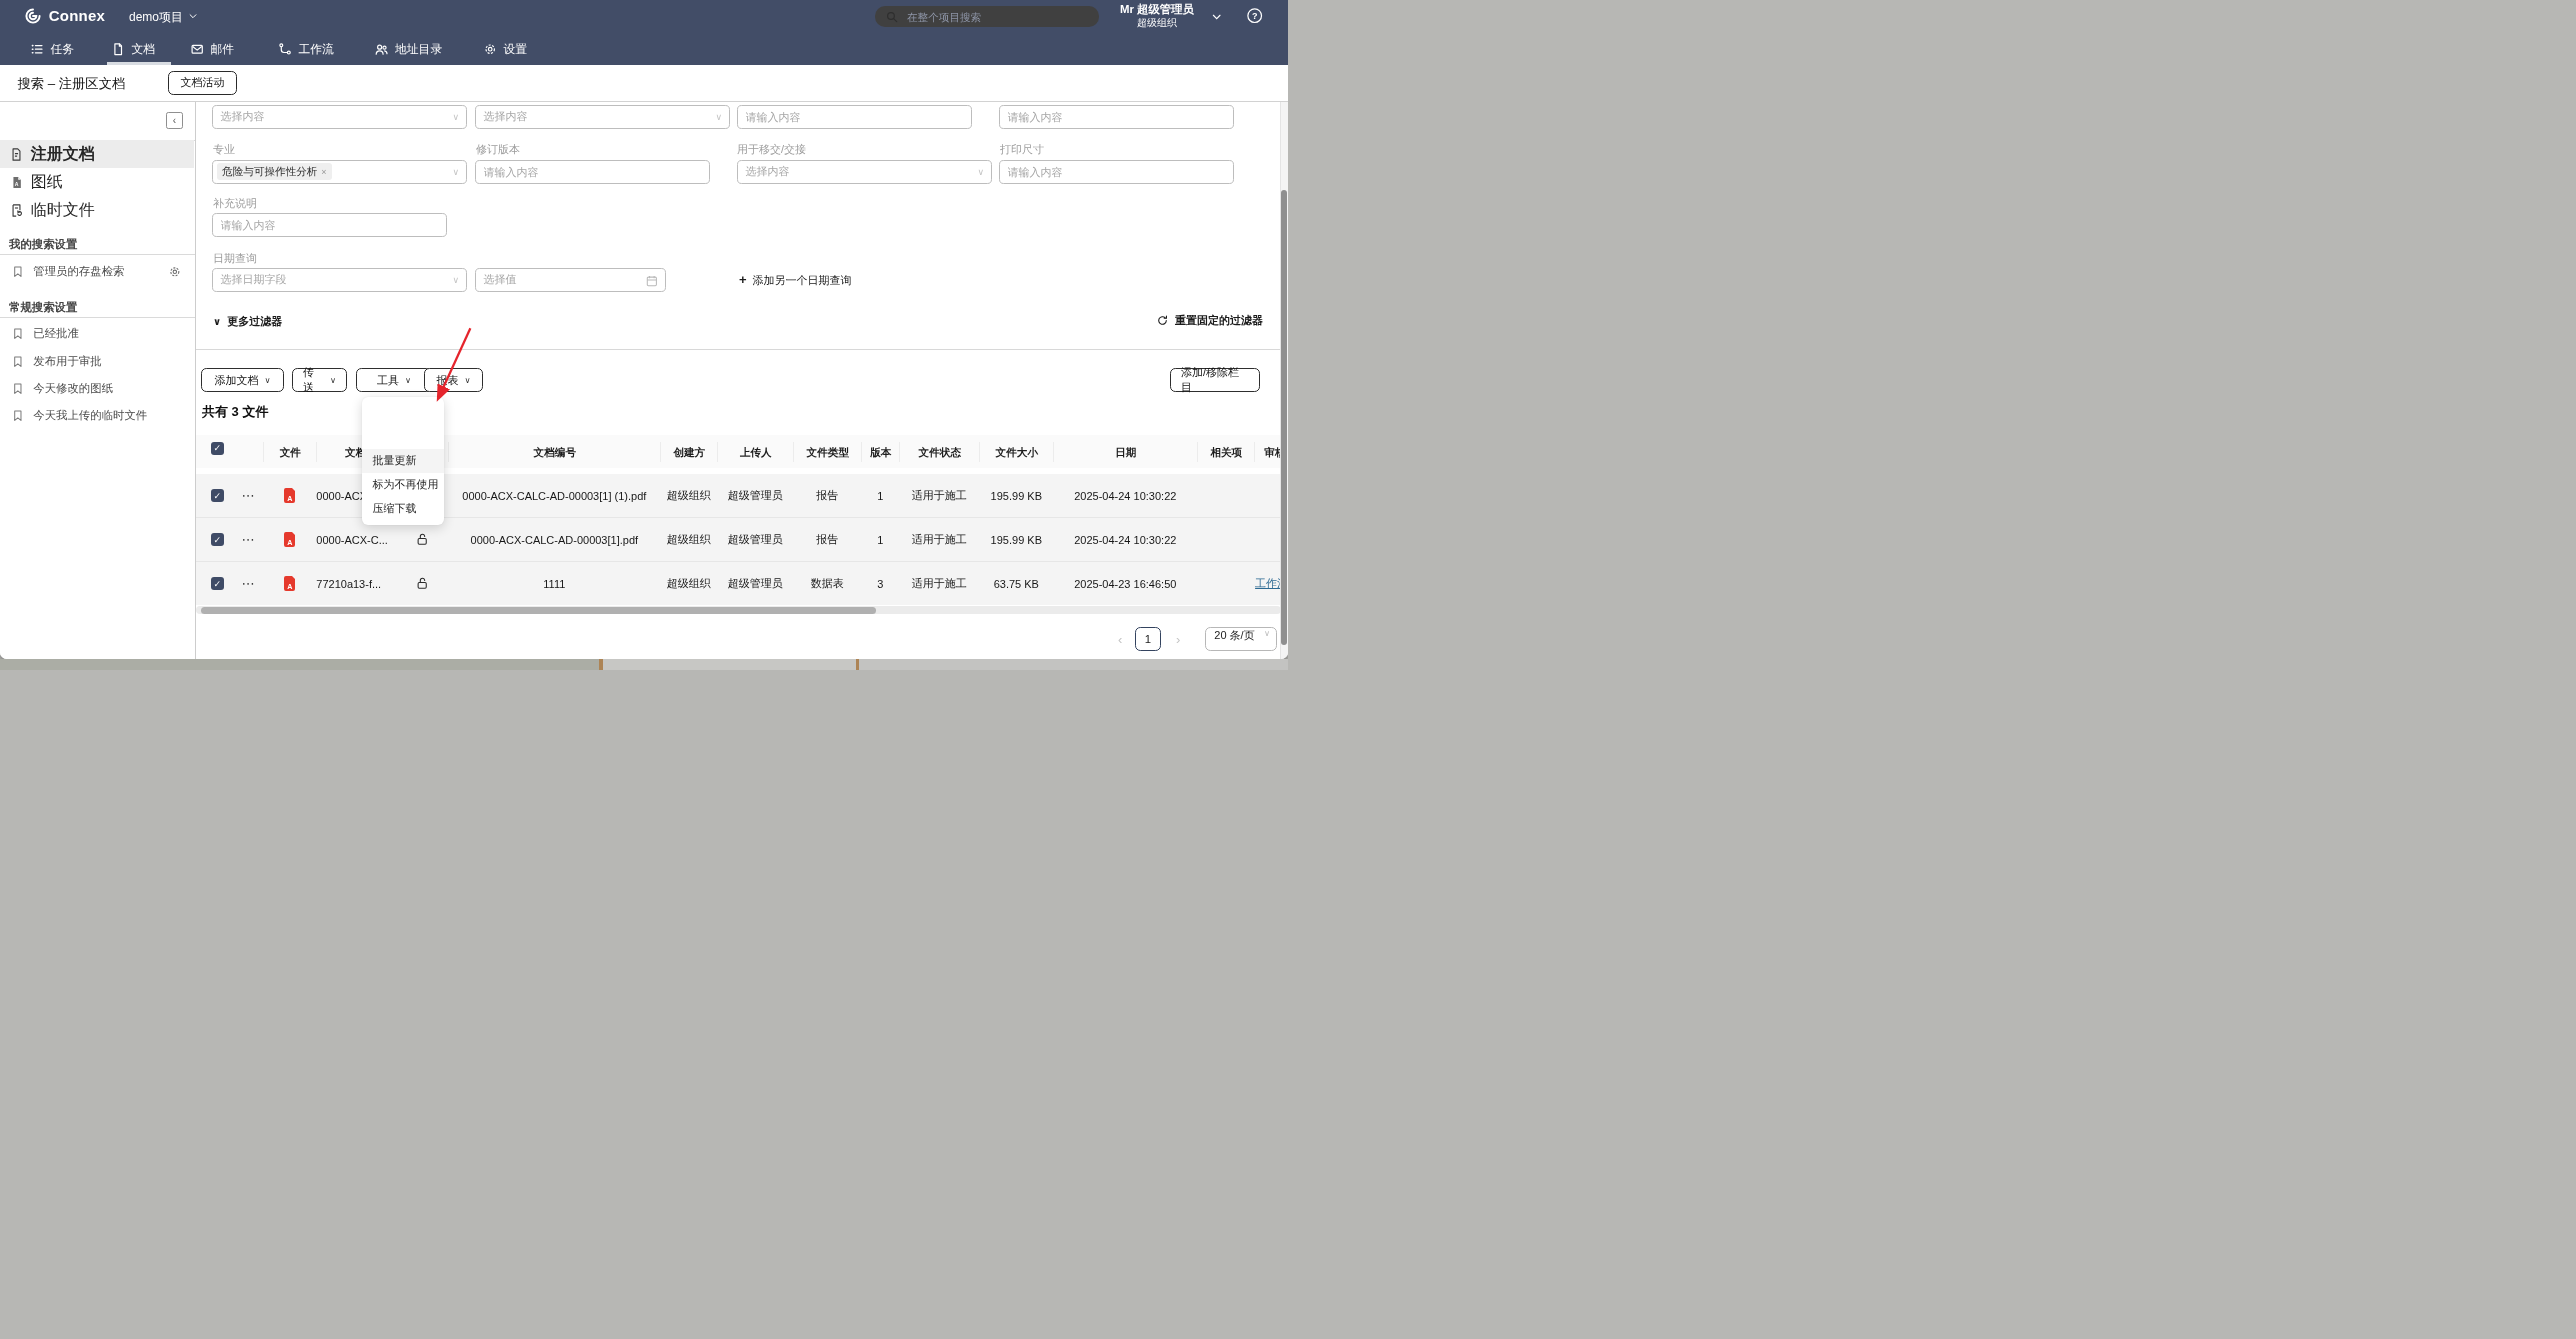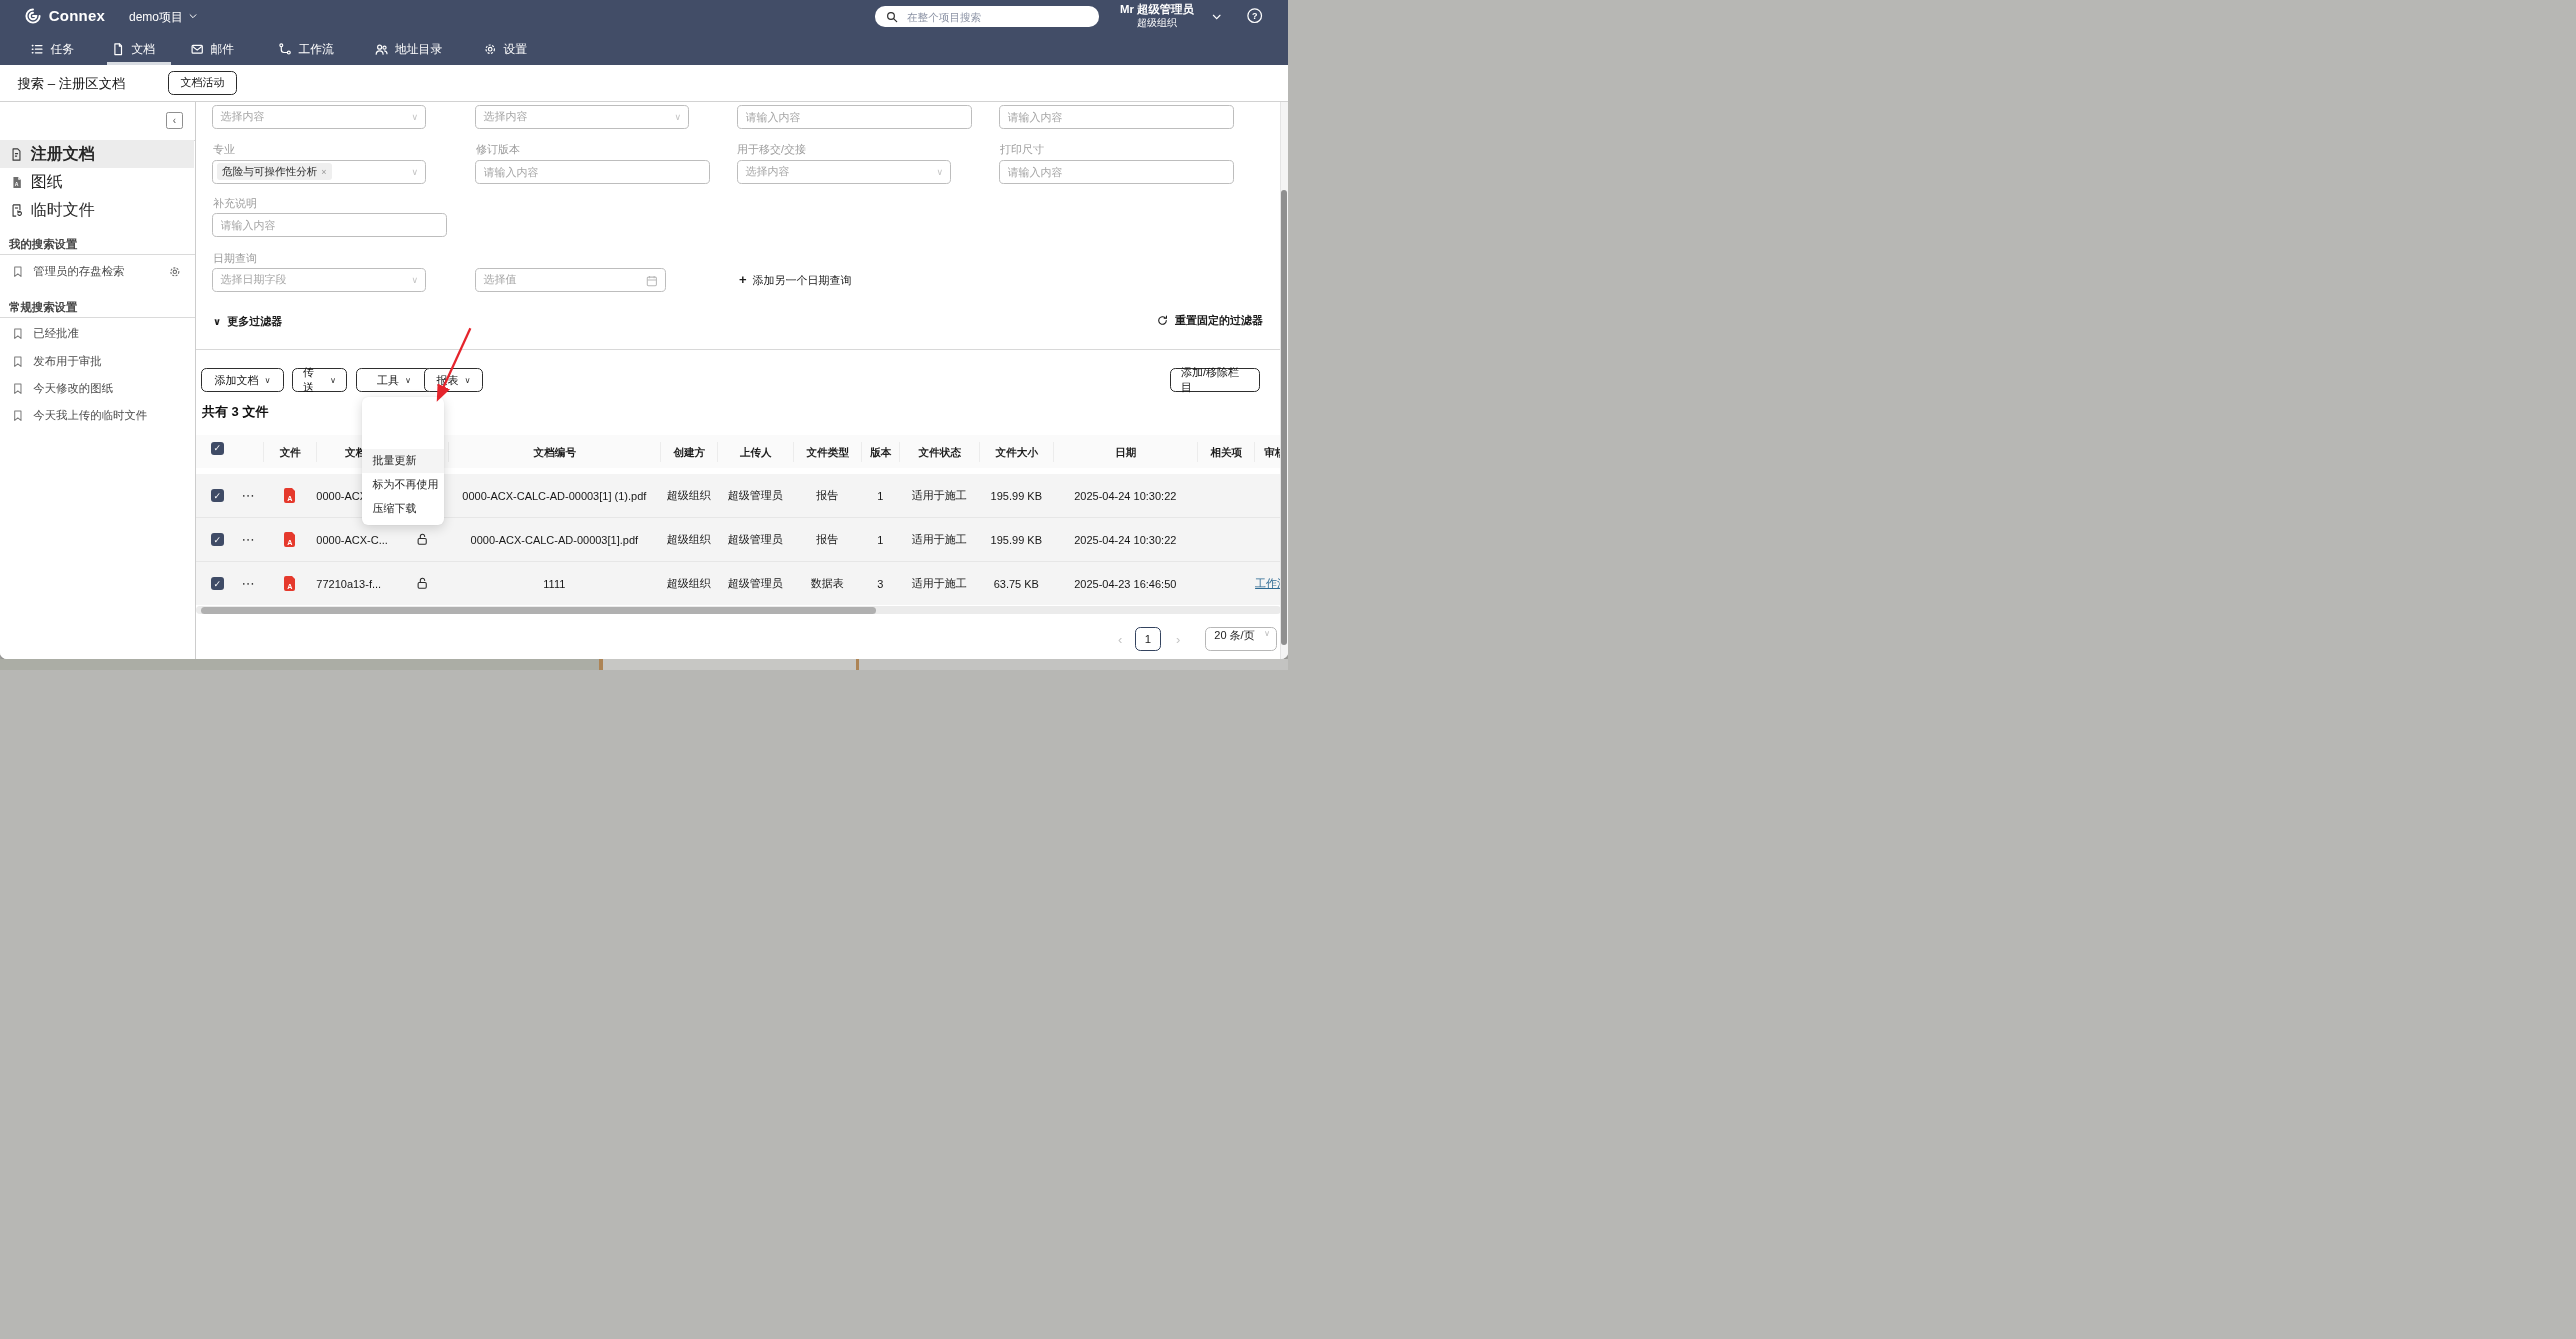--- a/index.html
+++ b/index.html
@@ -12,21 +12,21 @@
   
   .window{position:absolute;left:0;top:0;width:1288px;height:659px;background:#fff;
     border-radius:0 0 6.8px 6.8px;overflow:hidden;box-shadow:0 2.3px 6px rgba(0,0,0,.35);}
   
   .topbar{position:absolute;left:0;top:0;right:0;height:33px;background:#424d67;}
   .navbar{position:absolute;left:0;top:33px;right:0;height:33px;background:#424d67;}
   .logo-wrap{position:absolute;left:24px;top:6.8px;display:flex;align-items:center;gap:6.8px;color:#fff;}
   .logo-text{font-size:15px;font-weight:bold;letter-spacing:0.2px;}
   .project{position:absolute;left:129px;top:9px;color:#fff;font-size:12px;}
   .proj-chev{position:absolute;left:188px;top:11.4px;color:#fff;}
-  .searchpill{position:absolute;left:875px;top:6px;width:224px;height:21px;background:#ffffff;border-radius:10px;}
+  .searchpill{position:absolute;left:875px;top:6px;width:224px;height:21px;background:#404040;border-radius:10px;}
   .searchpill .sicon{position:absolute;left:10px;top:3.8px;}
   .searchpill .stext{position:absolute;left:32px;top:4.6px;font-size:10.6px;color:#8d94a6;}
   .userblock{position:absolute;left:1104px;top:3px;width:106px;text-align:center;color:#fff;cursor:default;}
   .uname{font-size:11.4px;font-weight:600;line-height:13.7px;}
   .uorg{font-size:10px;line-height:12px;}
   .user-chev{position:absolute;left:1211px;top:10.6px;color:#fff;}
   .help{position:absolute;left:1246px;top:6.8px;}
   .tab{position:absolute;top:0;height:33px;display:flex;align-items:center;gap:6px;color:#fff;font-size:11.8px;}
   .tab-underline{position:absolute;left:107px;bottom:0;width:64px;height:3.8px;background:#d8dce2;}
   
@@ -43,21 +43,21 @@
   .snav .ic{margin-left:9px;width:15px;display:flex;justify-content:center;}
   .snav .lb{margin-left:6.8px;font-size:16px;color:#262626;}
   .snav.active{background:#ececec;}
   .ssection{position:absolute;left:9px;font-size:11.4px;font-weight:bold;color:#454545;}
   .ssaved{position:absolute;left:0;right:0.8px;height:27px;display:flex;align-items:center;}
   .ssaved .ic{margin-left:10.6px;}
   .ssaved .lb{margin-left:9px;font-size:11.4px;color:#4c4c4c;}
   .saved-gear{position:absolute;left:168px;}
   
   .flabel{position:absolute;font-size:11px;color:#9c9c9c;}
-  .fld{position:absolute;height:23.5px;width:214px;border:0.8px solid #bdbdbd;border-radius:4.6px;background:#fff;
+  .fld{position:absolute;height:23.5px;width:255px;border:0.8px solid #bdbdbd;border-radius:4.6px;background:#fff;
     display:flex;align-items:center;padding:0 21px 0 7.6px;font-size:11px;color:#a6a6a6;box-sizing:border-box;}
   .fld .chev{position:absolute;right:6.8px;top:6px;color:#c3c3c3;font-size:9px;}
   input.fldi{position:absolute;height:23.5px;width:235px;border:0.8px solid #bdbdbd;border-radius:4.6px;background:#fff;
     padding:0 7.6px;font-size:11px;color:#333;box-sizing:border-box;outline:none;font-family:inherit;}
   input.fldi::placeholder{color:#a6a6a6;}
   .tagchip{display:flex;align-items:center;gap:3.8px;background:#efefef;border-radius:3px;padding:1.5px 5.3px;
     font-size:10.6px;color:#2c2c2c;}
   .tagx{color:#9a9a9a;font-size:9px;}
   .cal{position:absolute;right:6px;top:4.6px;}
   .adddate{position:absolute;display:flex;align-items:center;gap:6px;font-size:11px;color:#1b1b1b;}

